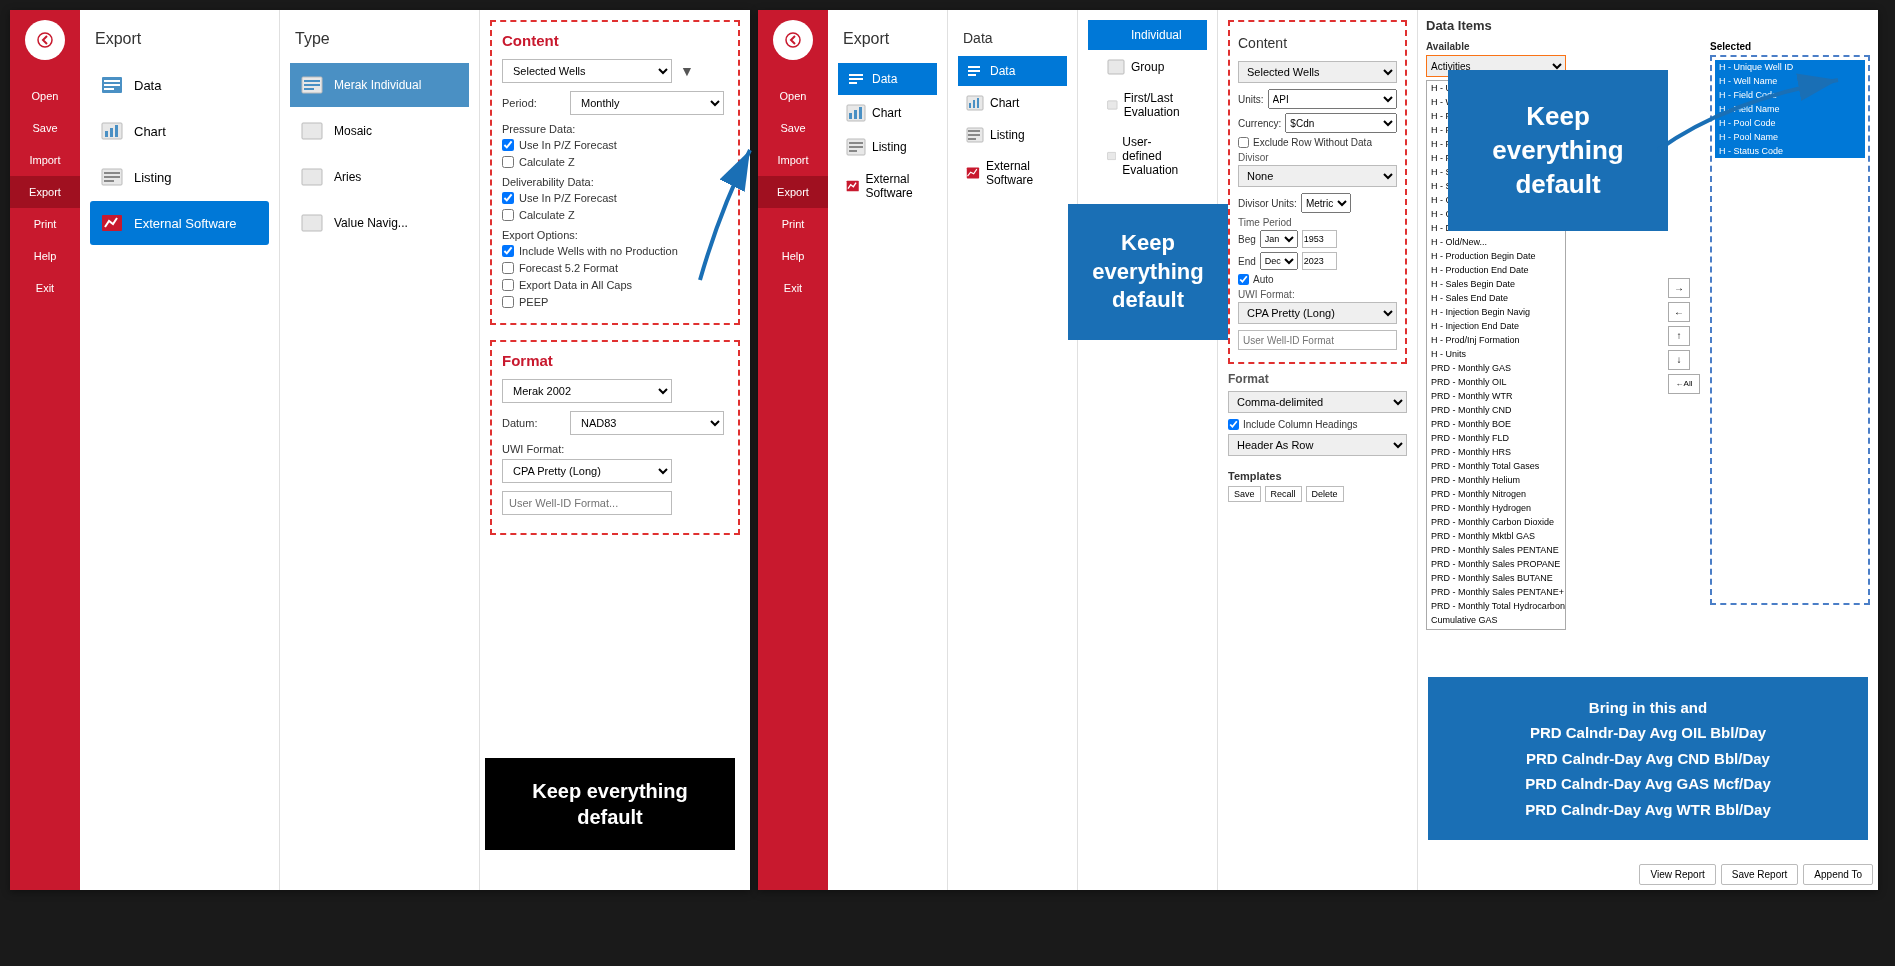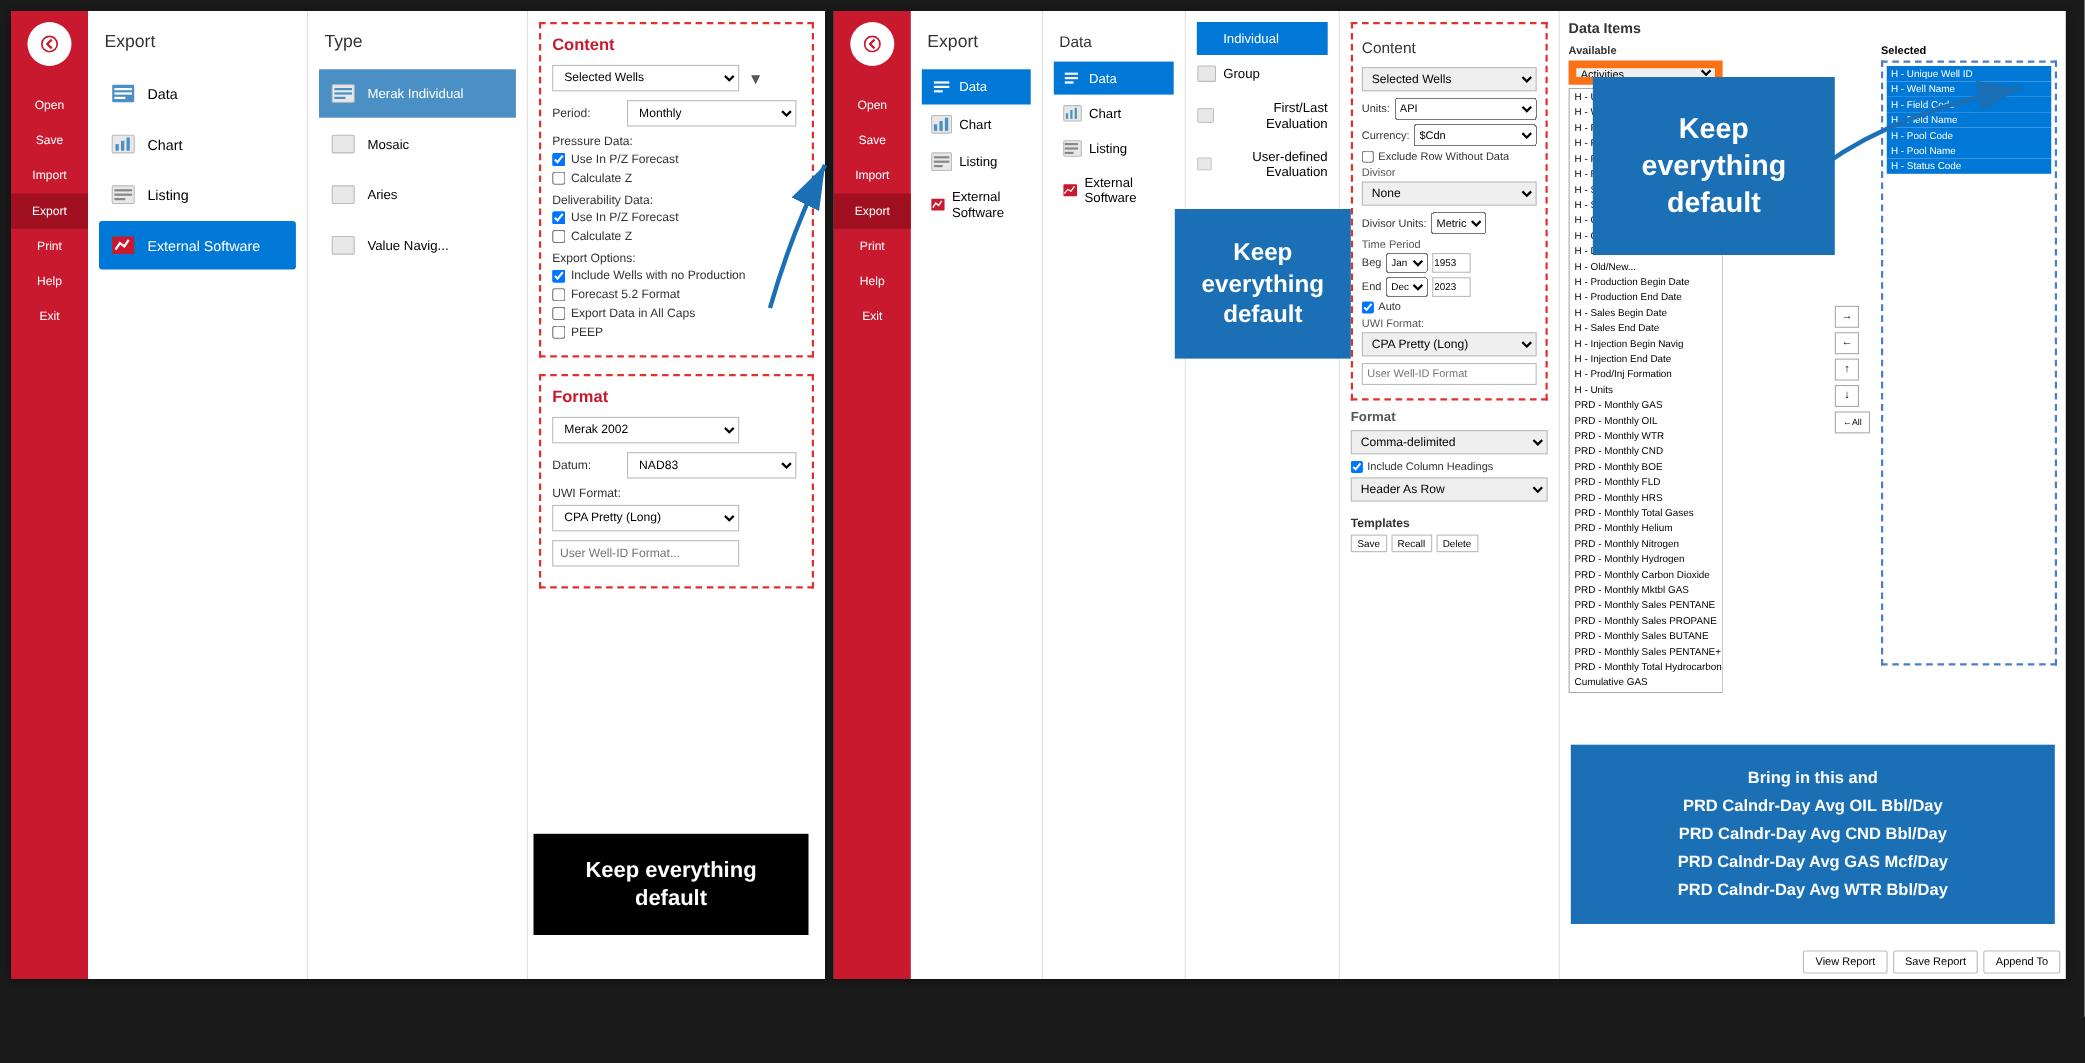--- a/index.html
+++ b/index.html
@@ -53,21 +53,21 @@
     .export-nav-item.active { background: #0078d7; color: white; }
 
     
     .data-section { width: 130px; padding: 10px; border-right: 1px solid #e0e0e0; }
     .data-title { font-size: 14px; color: #333; margin: 10px 0 10px 5px; }
     .data-item { display: flex; align-items: center; gap: 6px; padding: 7px 8px; cursor: pointer; margin-bottom: 2px; font-size: 12px; }
     .data-item.active { background: #0078d7; color: white; }
 
     
     .individual-section { width: 140px; padding: 10px; border-right: 1px solid #e0e0e0; }
-    .individual-item { display: flex; align-items: center; gap: 6px; padding: 7px 0; cursor: pointer; margin-bottom: 2px; font-size: 12px; text-align: right; }
+    .individual-item { display: flex; align-items: center; gap: 6px; padding: 7px 19px; cursor: pointer; margin-bottom: 2px; font-size: 12px; }
     .individual-item.active { background: #0078d7; color: white; }
 
     
     .right-content { width: 200px; padding: 10px; border-right: 1px solid #e0e0e0; position: relative; }
     .right-content-title { font-size: 14px; color: #333; margin: 5px 0 10px; }
     .rc-select { border: 1px solid #bbb; padding: 2px 4px; font-size: 11px; width: 100%; height: 22px; margin-bottom: 6px; }
     .rc-label { font-size: 10px; color: #555; margin-bottom: 2px; }
     .rc-row { display: flex; align-items: center; gap: 4px; margin-bottom: 4px; font-size: 10px; }
     .rc-checkbox { width: 11px; height: 11px; }
     .rc-small-label { font-size: 10px; color: #333; }
@@ -483,21 +483,21 @@
         </div>
       </div>
     </div>
 
     <div class="data-items-section" style="position:relative;">
       <div class="data-items-title">Data Items</div>
       <div class="di-row">
 
         <div class="di-col">
           <div class="di-col-label">Available</div>
-          <select style="font-size:10px; height:22px; width:140px; margin-bottom:3px; border:7px solid #f97316;">
+          <select style="font-size:10px; height:22px; width:140px; margin-bottom:3px; border:1px solid #f97316;">
             <option>Activities</option>
           </select>
           <div class="di-list" style="width:140px; height:550px;">
             <div class="di-list-item">H - Unique Well ID</div>
             <div class="di-list-item">H - Well Name</div>
             <div class="di-list-item">H - Field Code</div>
             <div class="di-list-item">H - Field Name</div>
             <div class="di-list-item">H - Pool Code</div>
             <div class="di-list-item">H - Pool Name</div>
             <div class="di-list-item">H - Status Code</div>

